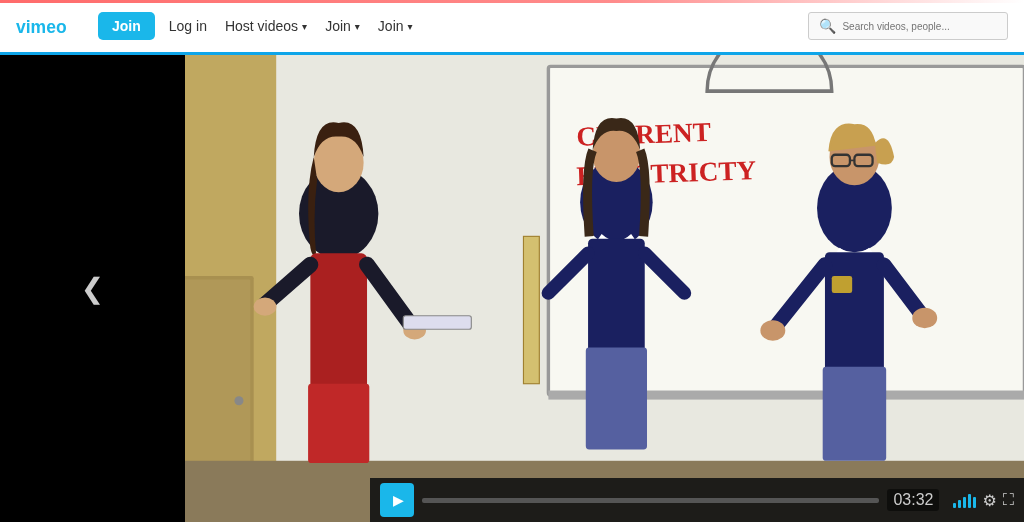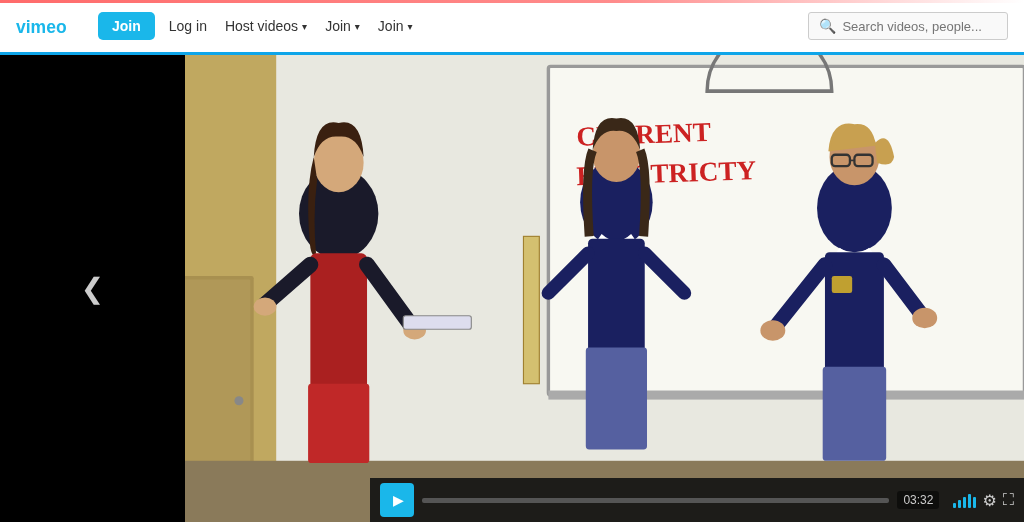--- a/index.html
+++ b/index.html
@@ -66,21 +66,21 @@
       border: 1px solid #ccc;
       border-radius: 3px;
       padding: 5px 10px;
       background: #f9f9f9;
       width: 200px;
     }
 
     .search-box input {
       border: none;
       background: transparent;
-      font-size: 13px;
+      font-size: 10px;
       color: #999;
       outline: none;
       width: 100%;
     }
 
     .search-icon-svg {
       color: #999;
       margin-right: 6px;
       font-size: 14px;
     }
@@ -173,21 +173,21 @@
     .progress-fill {
       height: 100%;
       background: #1ab7ea;
       border-radius: 2px;
       width: 0%;
     }
 
     
     .time-display {
       color: #ccc;
-      font-size: 12px;
+      font-size: 16px;
       white-space: nowrap;
       background: rgba(0,0,0,0.5);
       padding: 2px 6px;
       border-radius: 3px;
     }
 
     
     .right-controls {
       display: flex;
       align-items: center;

